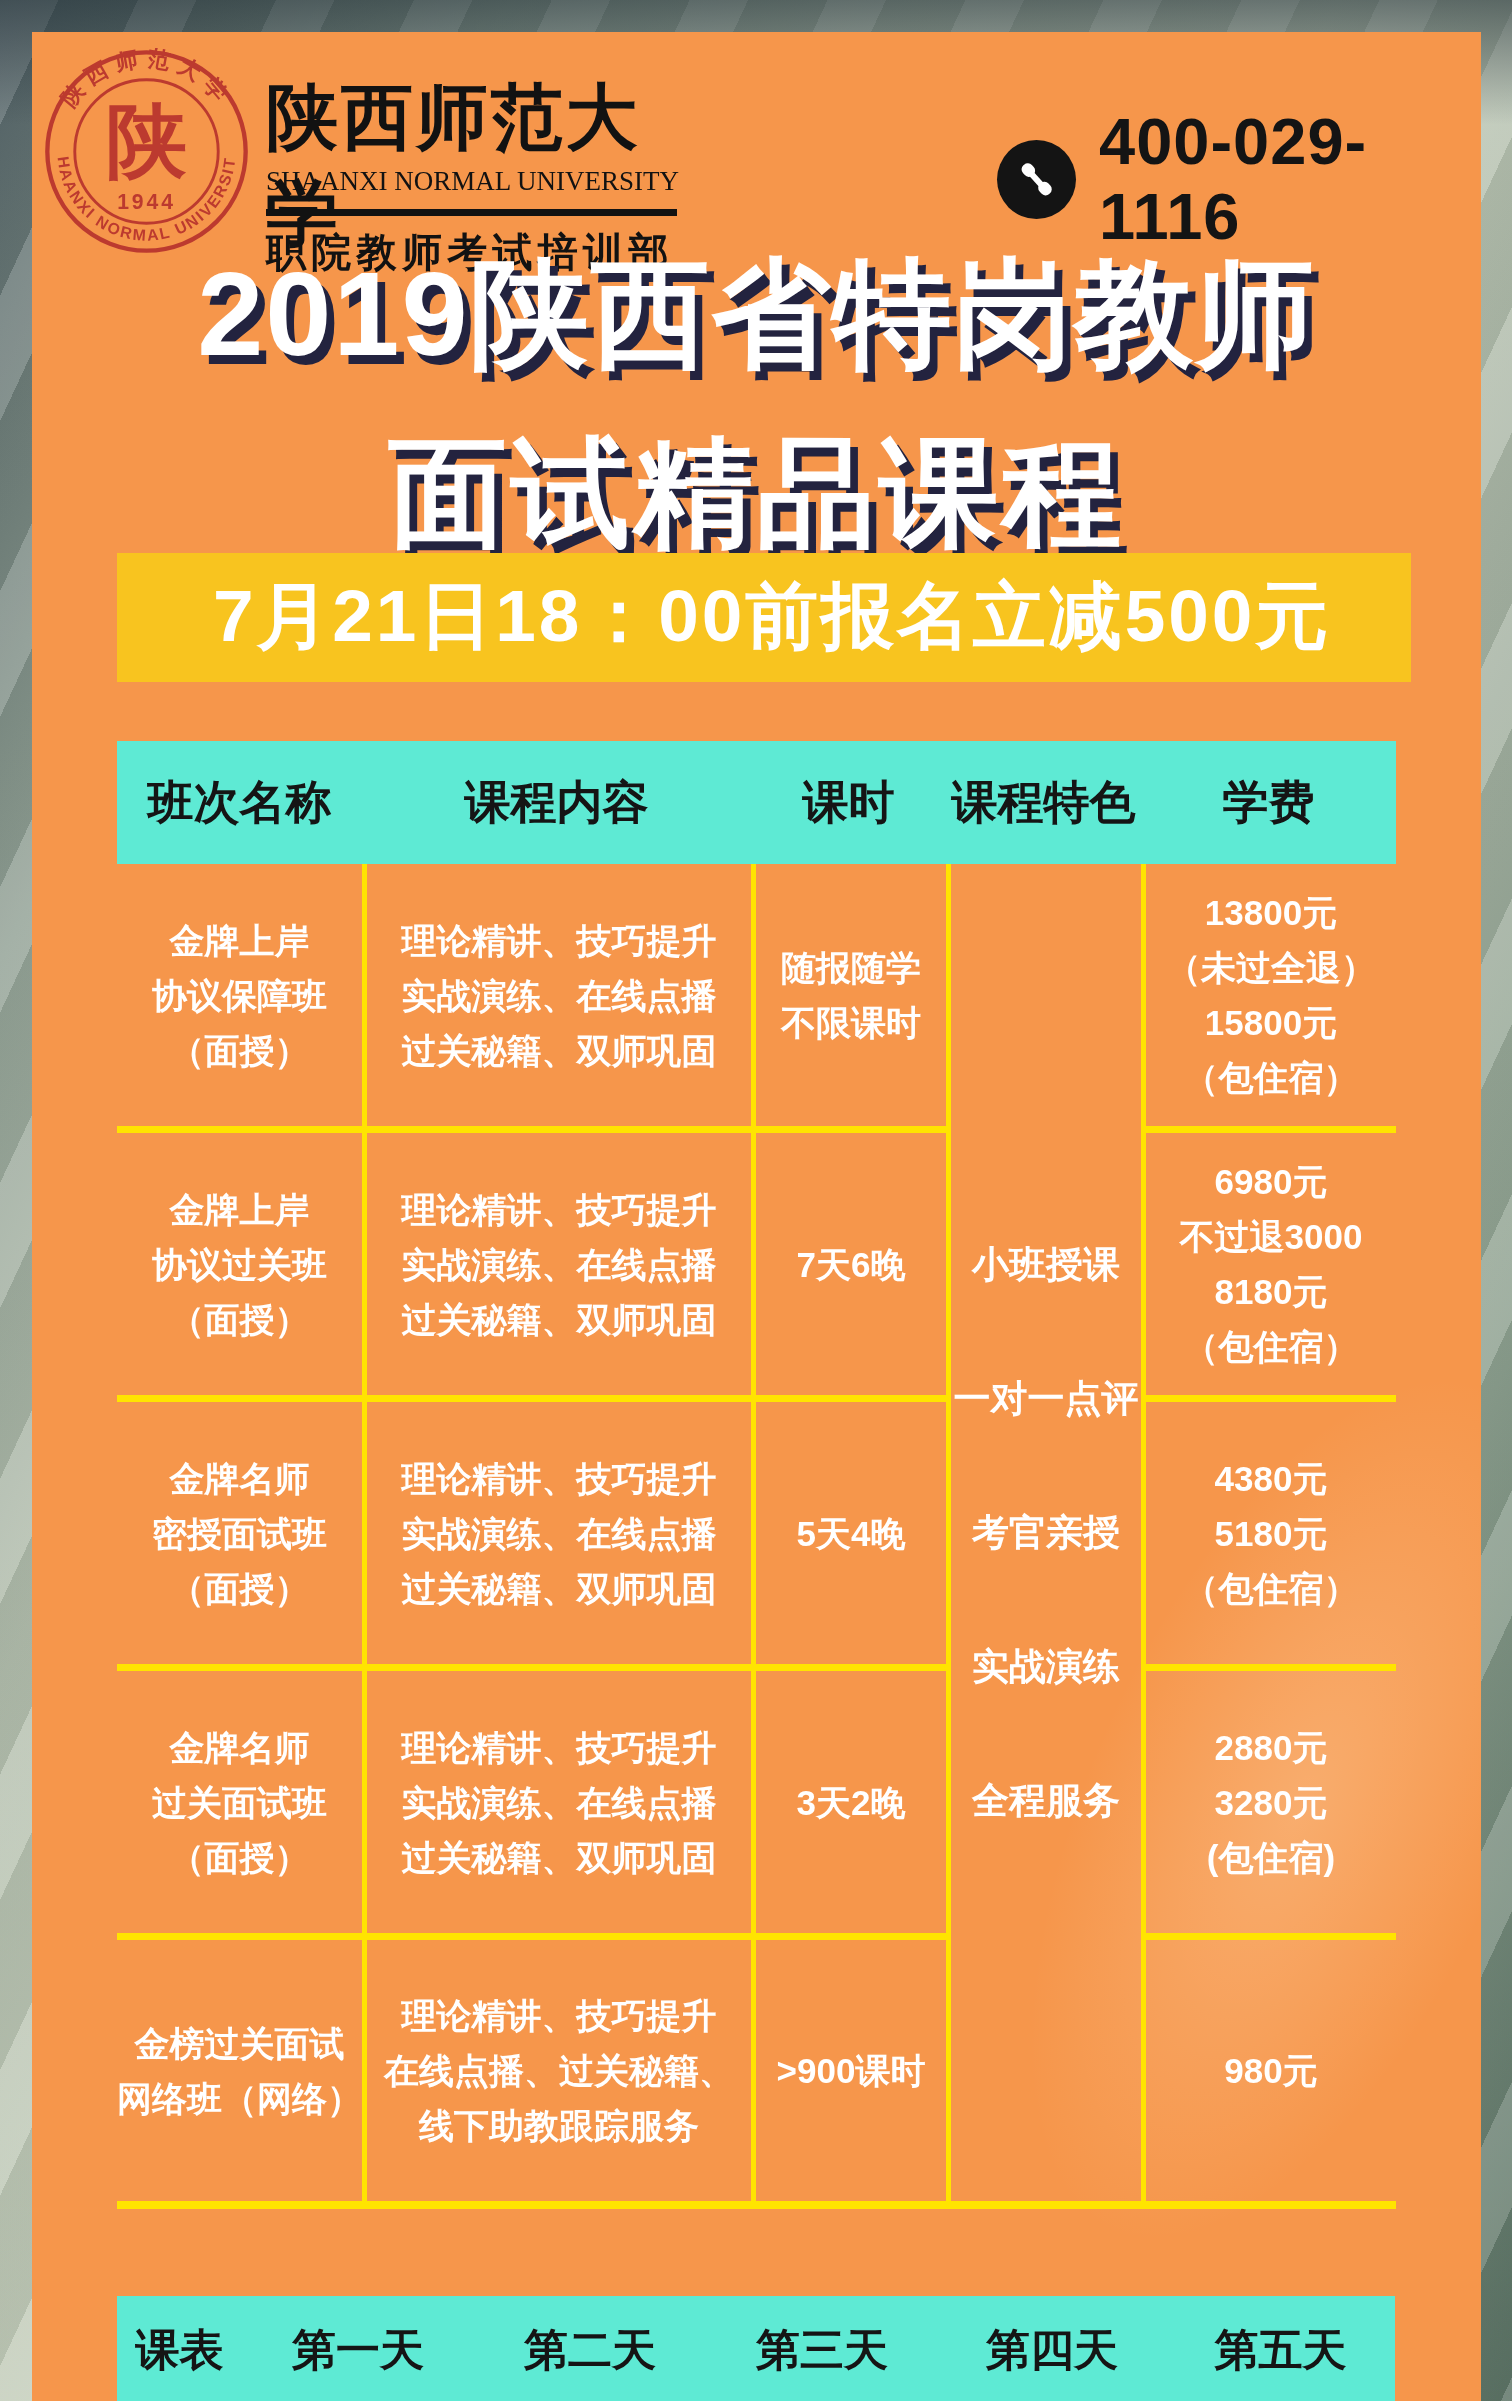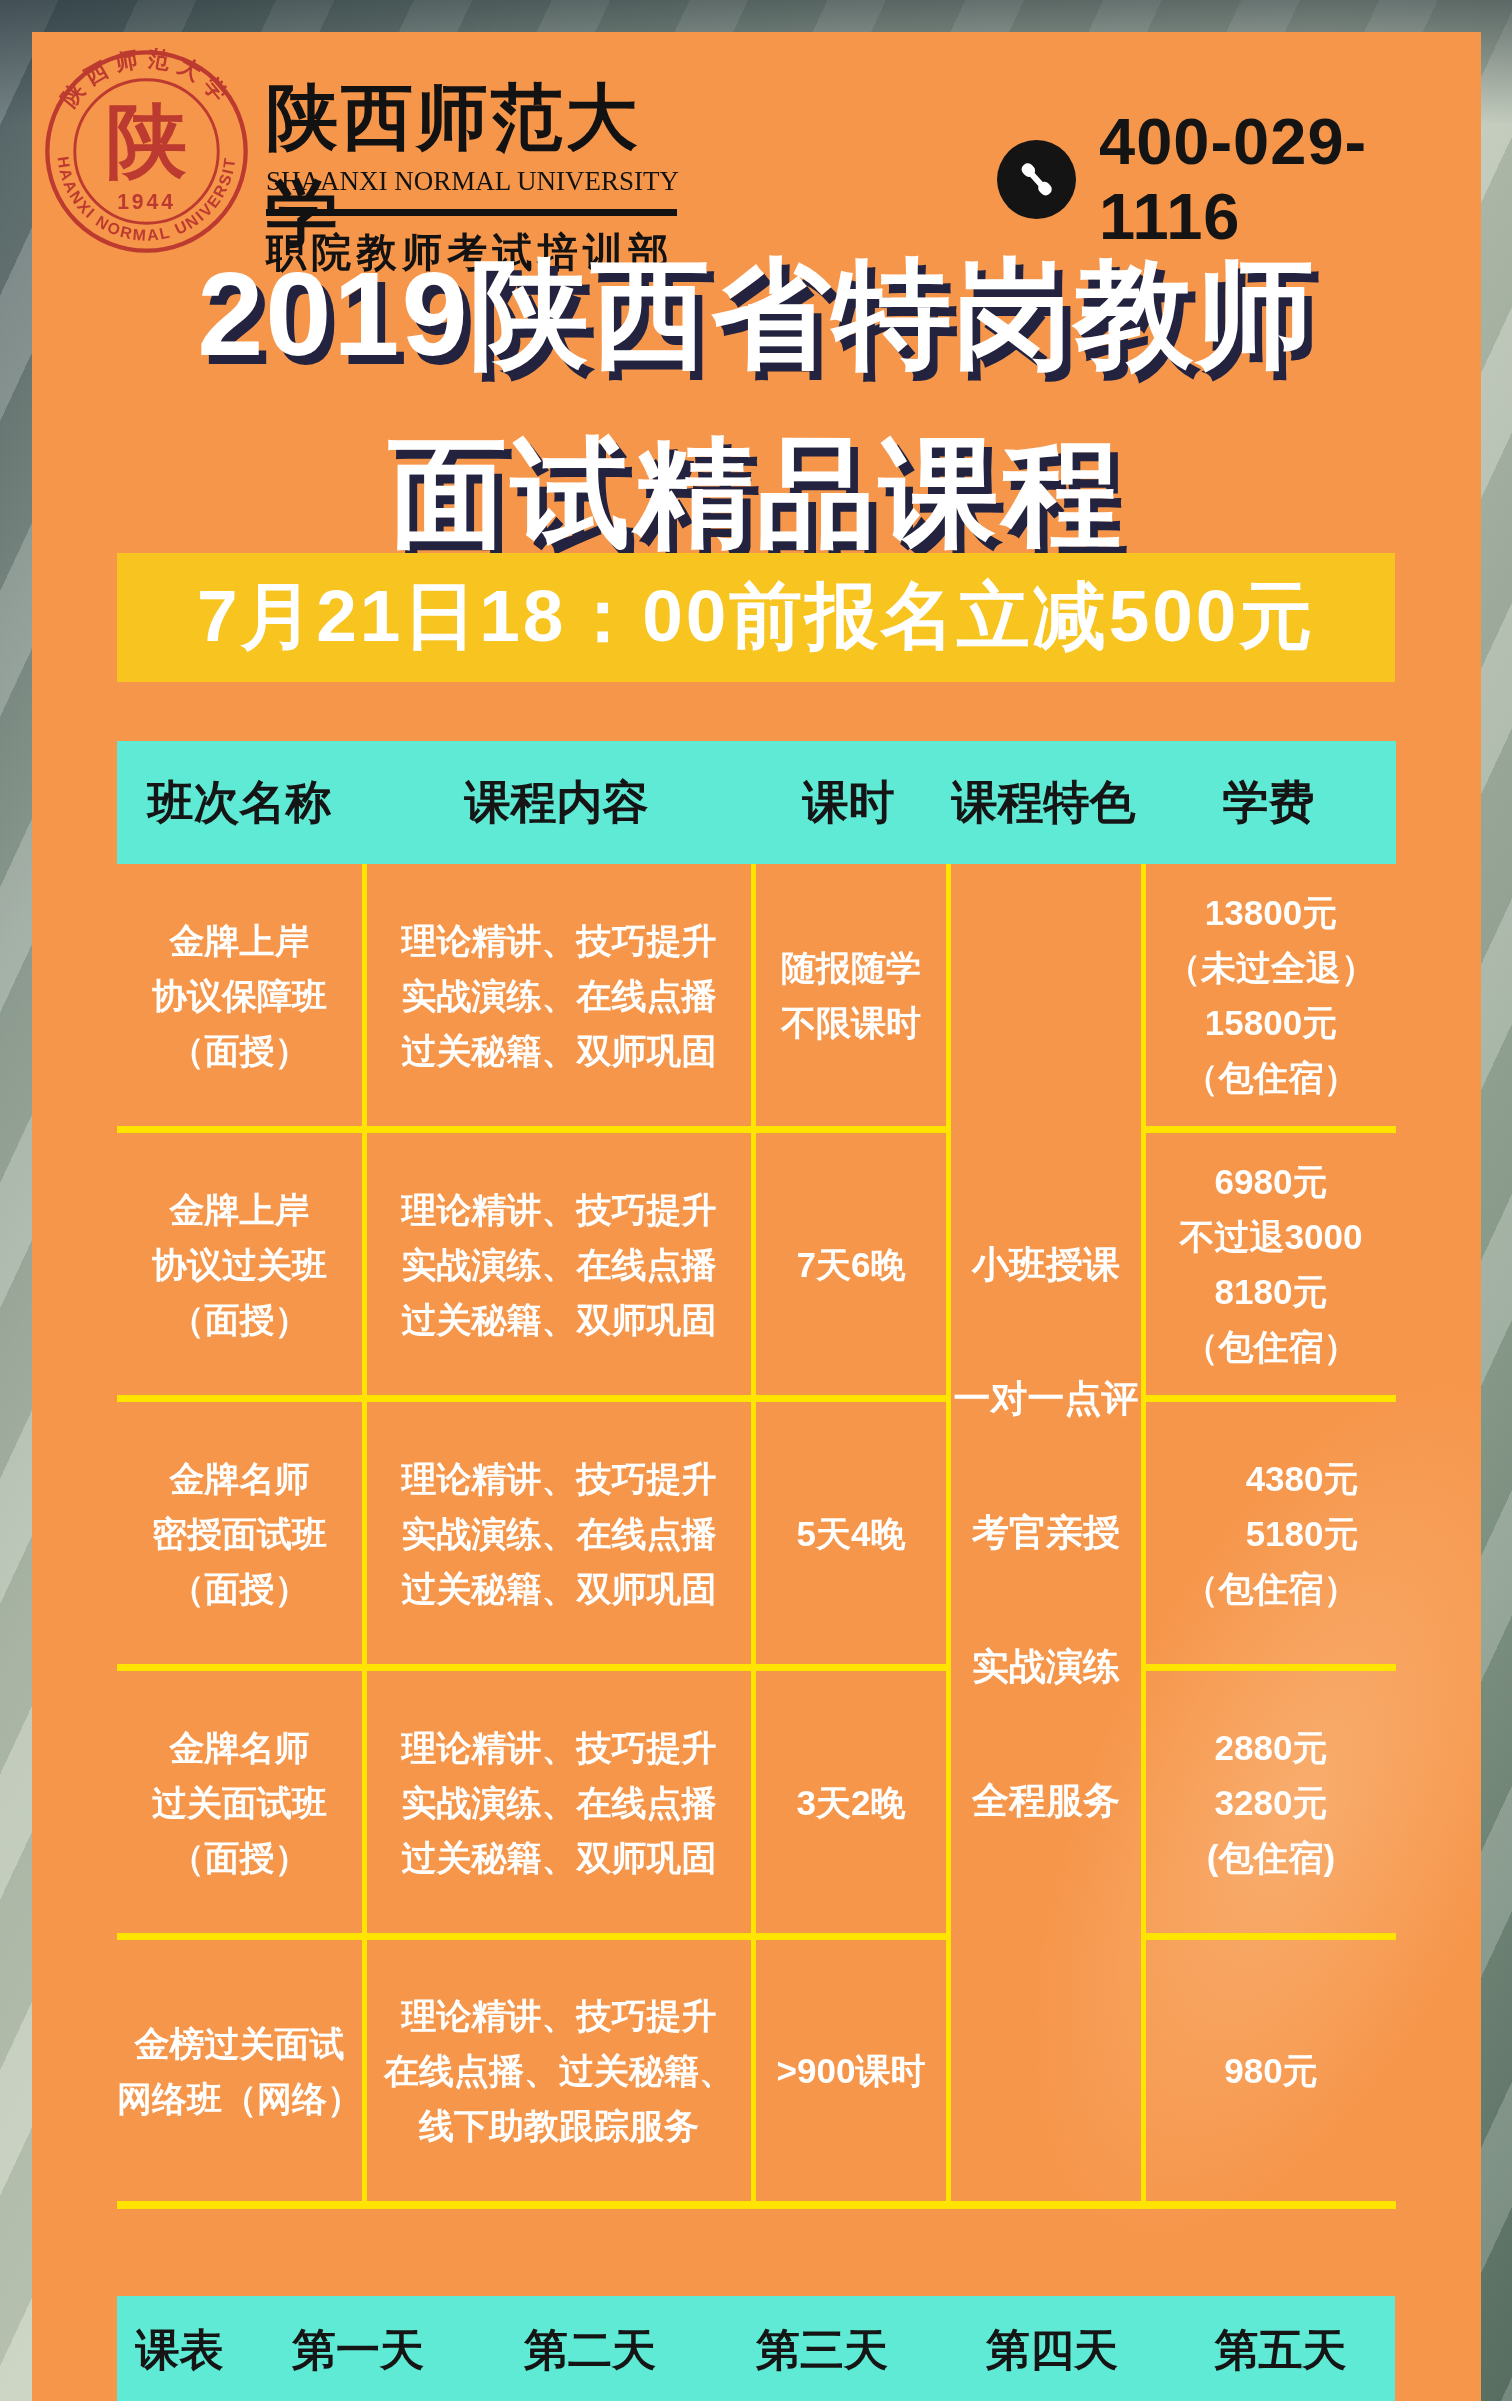--- a/index.html
+++ b/index.html
@@ -38,21 +38,21 @@
     display:flex;align-items:center;justify-content:center;flex:0 0 auto;}
   .phone-number{margin-left:23px;font-size:65px;font-weight:600;color:#141414;letter-spacing:1px;}
   
   .title{position:absolute;left:0;top:210px;width:100%;text-align:center;color:#fff;
     font-weight:bold;text-shadow:7.7px 8.6px 0 #23233F;}
   .title .t1{font-size:119px;letter-spacing:1.9px;line-height:144px;}
   .title .t2{font-size:119px;letter-spacing:3.8px;line-height:144px;margin-top:35px;}
   
   .banner{position:absolute;left:85px;top:521px;width:1278px;height:129px;
     background:#F8C41F;display:flex;align-items:center;justify-content:center;
-    color:#fff;font-size:73px;font-weight:bold;letter-spacing:2.9px;}
+    color:#fff;font-size:73px;font-weight:bold;letter-spacing:2.9px;padding-left:16px;}
   
   .grid{position:absolute;display:grid;}
   #ctable{left:85px;top:709px;width:1278px;
     grid-template-columns:245px 389px 195px 195px 255px;
     grid-template-rows:123px repeat(5,269px);}
   #stable{left:85px;top:2264px;width:1278px;
     grid-template-columns:125px 232px 232px 232px 228px 229px;
     grid-template-rows:109px repeat(3,136px);}
   .th{background:#5eead4;color:#151515;font-weight:bold;display:flex;
     align-items:center;justify-content:center;}
@@ -131,21 +131,21 @@
         <div class="cell v hb" style="grid-area: 2 / 2;">理论精讲、技巧提升<br>实战演练、在线点播<br>过关秘籍、双师巩固</div>
         <div class="cell v hb" style="grid-area: 2 / 3;">随报随学<br>不限课时</div>
         <div class="cell v hb" style="grid-area: 2 / 5;">13800元<br>（未过全退）<br>15800元<br>（包住宿）</div>
         <div class="cell hb" style="grid-area: 3 / 1;">金牌上岸<br>协议过关班<br>（面授）</div>
         <div class="cell v hb" style="grid-area: 3 / 2;">理论精讲、技巧提升<br>实战演练、在线点播<br>过关秘籍、双师巩固</div>
         <div class="cell v hb" style="grid-area: 3 / 3;">7天6晚</div>
         <div class="cell v hb" style="grid-area: 3 / 5;">6980元<br>不过退3000<br>8180元<br>（包住宿）</div>
         <div class="cell hb" style="grid-area: 4 / 1;">金牌名师<br>密授面试班<br>（面授）</div>
         <div class="cell v hb" style="grid-area: 4 / 2;">理论精讲、技巧提升<br>实战演练、在线点播<br>过关秘籍、双师巩固</div>
         <div class="cell v hb" style="grid-area: 4 / 3;">5天4晚</div>
-        <div class="cell v hb" style="grid-area: 4 / 5; text-align: right;">4380元<br>5180元<br>（包住宿）</div>
+        <div class="cell v hb" style="grid-area: 4 / 5;">4380元<br>5180元<br>（包住宿）</div>
         <div class="cell hb" style="grid-area: 5 / 1;">金牌名师<br>过关面试班<br>（面授）</div>
         <div class="cell v hb" style="grid-area: 5 / 2;">理论精讲、技巧提升<br>实战演练、在线点播<br>过关秘籍、双师巩固</div>
         <div class="cell v hb" style="grid-area: 5 / 3;">3天2晚</div>
         <div class="cell v hb" style="grid-area: 5 / 5;">2880元<br>3280元<br>(包住宿)</div>
         <div class="cell hb2" style="grid-area: 6 / 1;">金榜过关面试<br>网络班（网络）</div>
         <div class="cell v hb2" style="grid-area: 6 / 2;">理论精讲、技巧提升<br>在线点播、过关秘籍、<br>线下助教跟踪服务</div>
         <div class="cell v hb2" style="grid-area: 6 / 3;">&gt;900课时</div>
         <div class="cell v hb2" style="grid-area: 6 / 5;">980元</div>
         <div class="cell v feat hb2" style="grid-area: 2 / 4 / span 5;">
           <div class="feat-line">小班授课</div>

